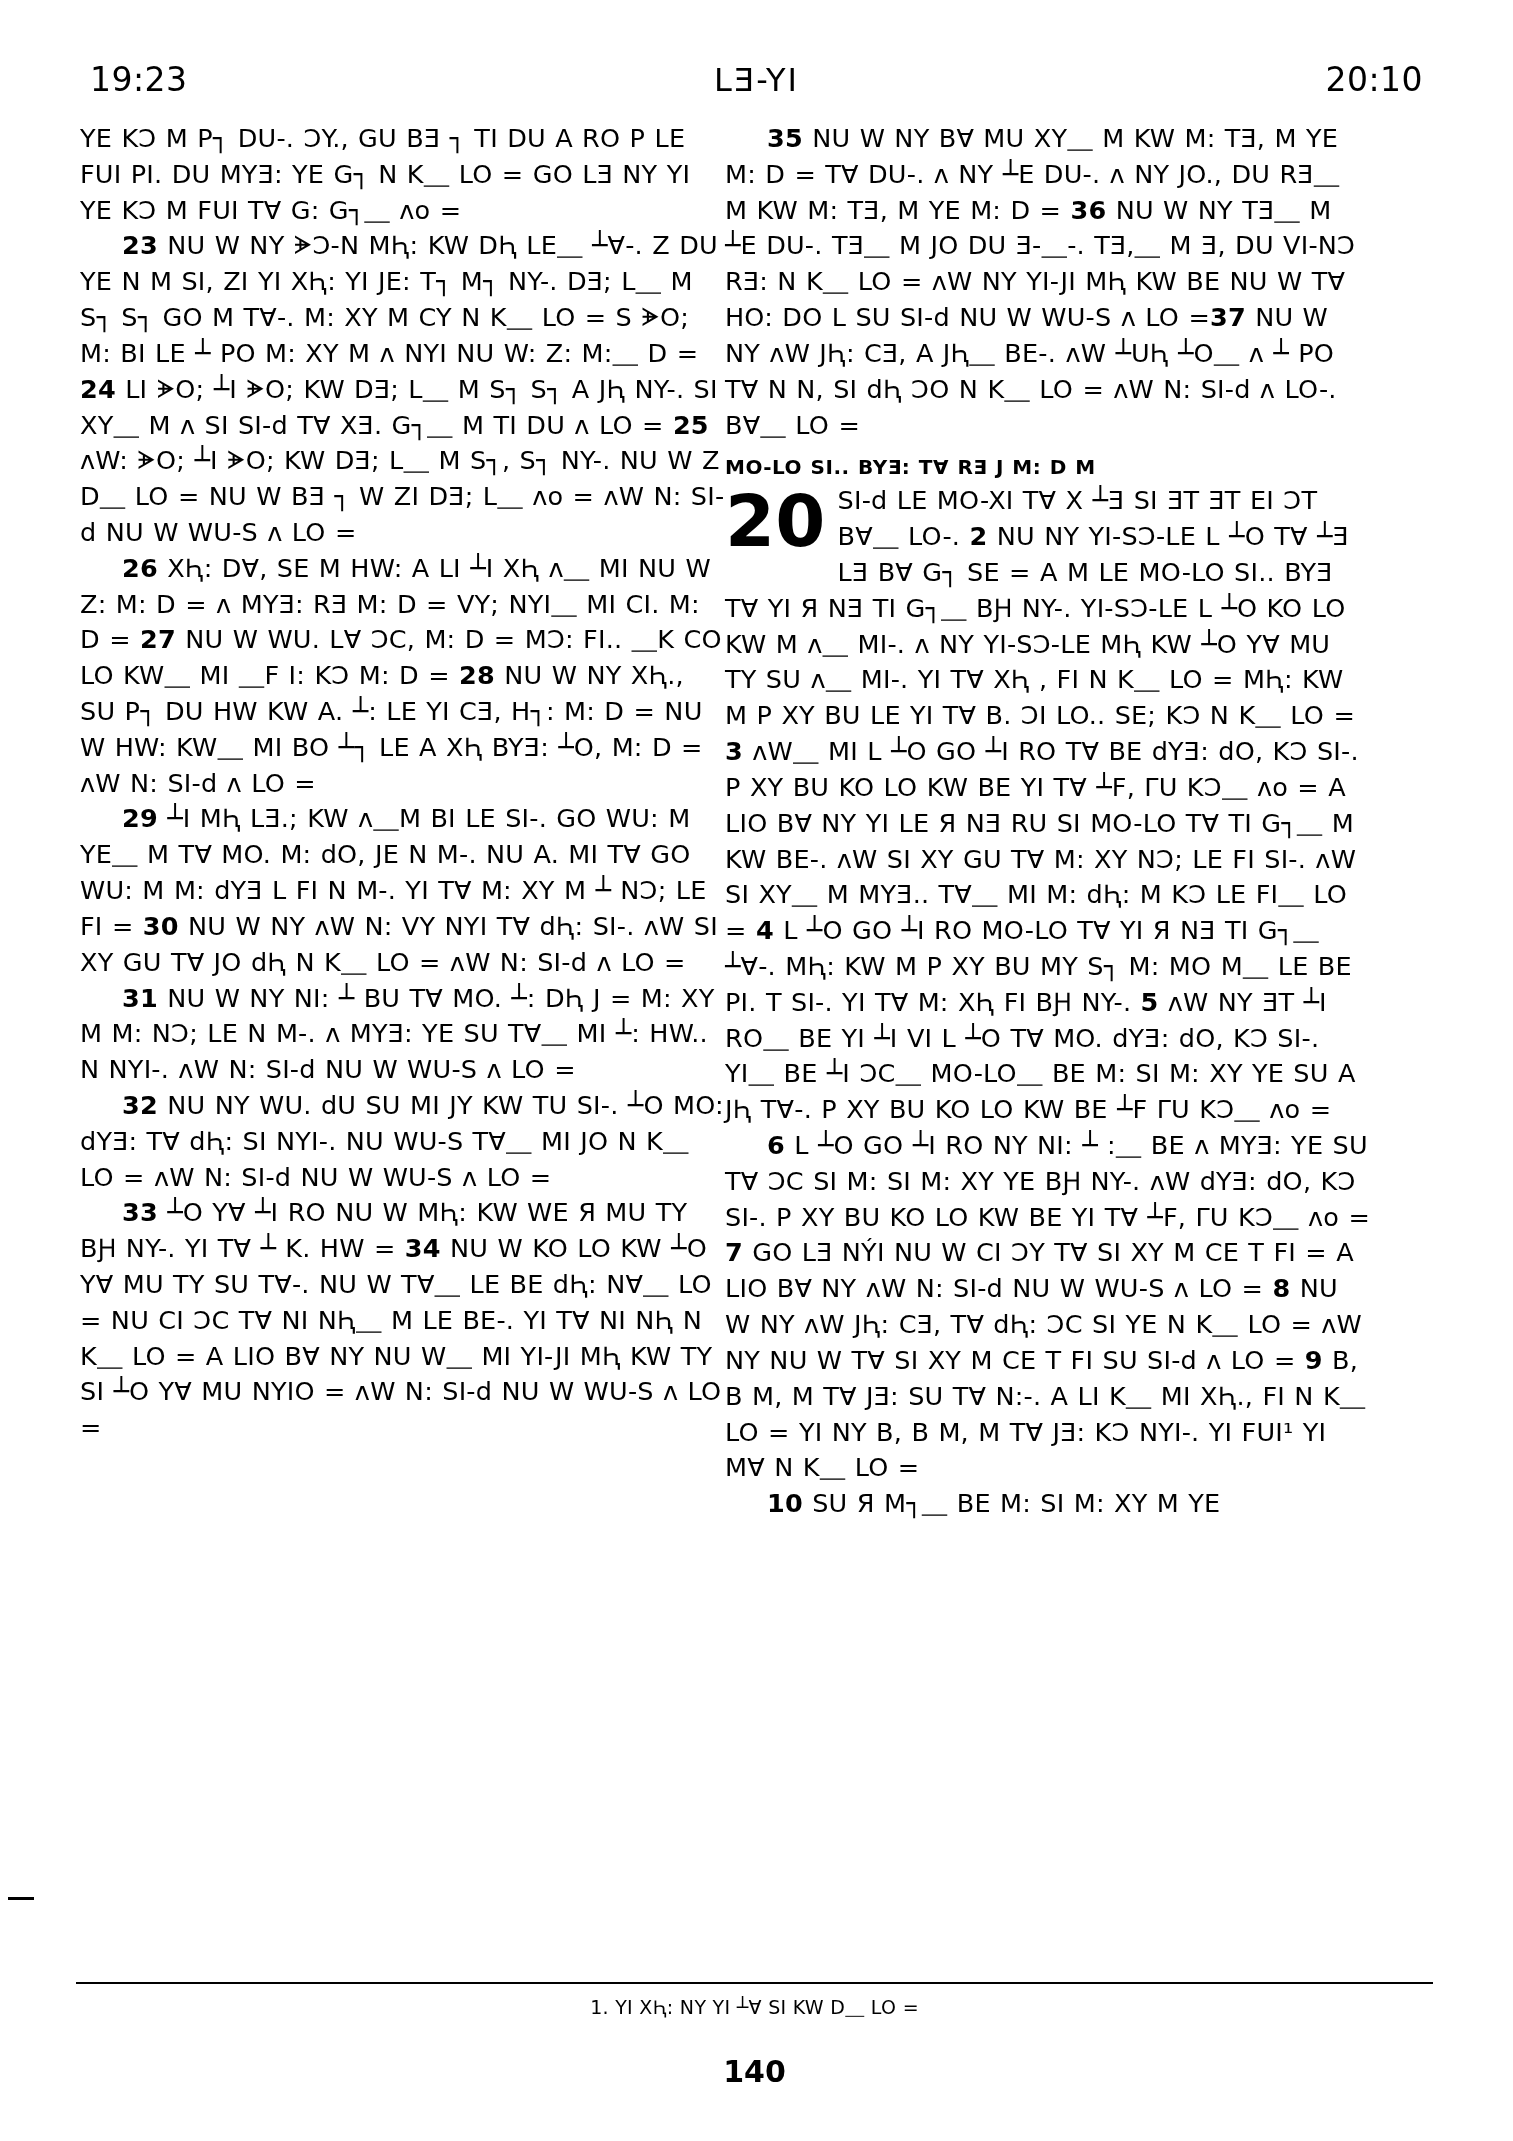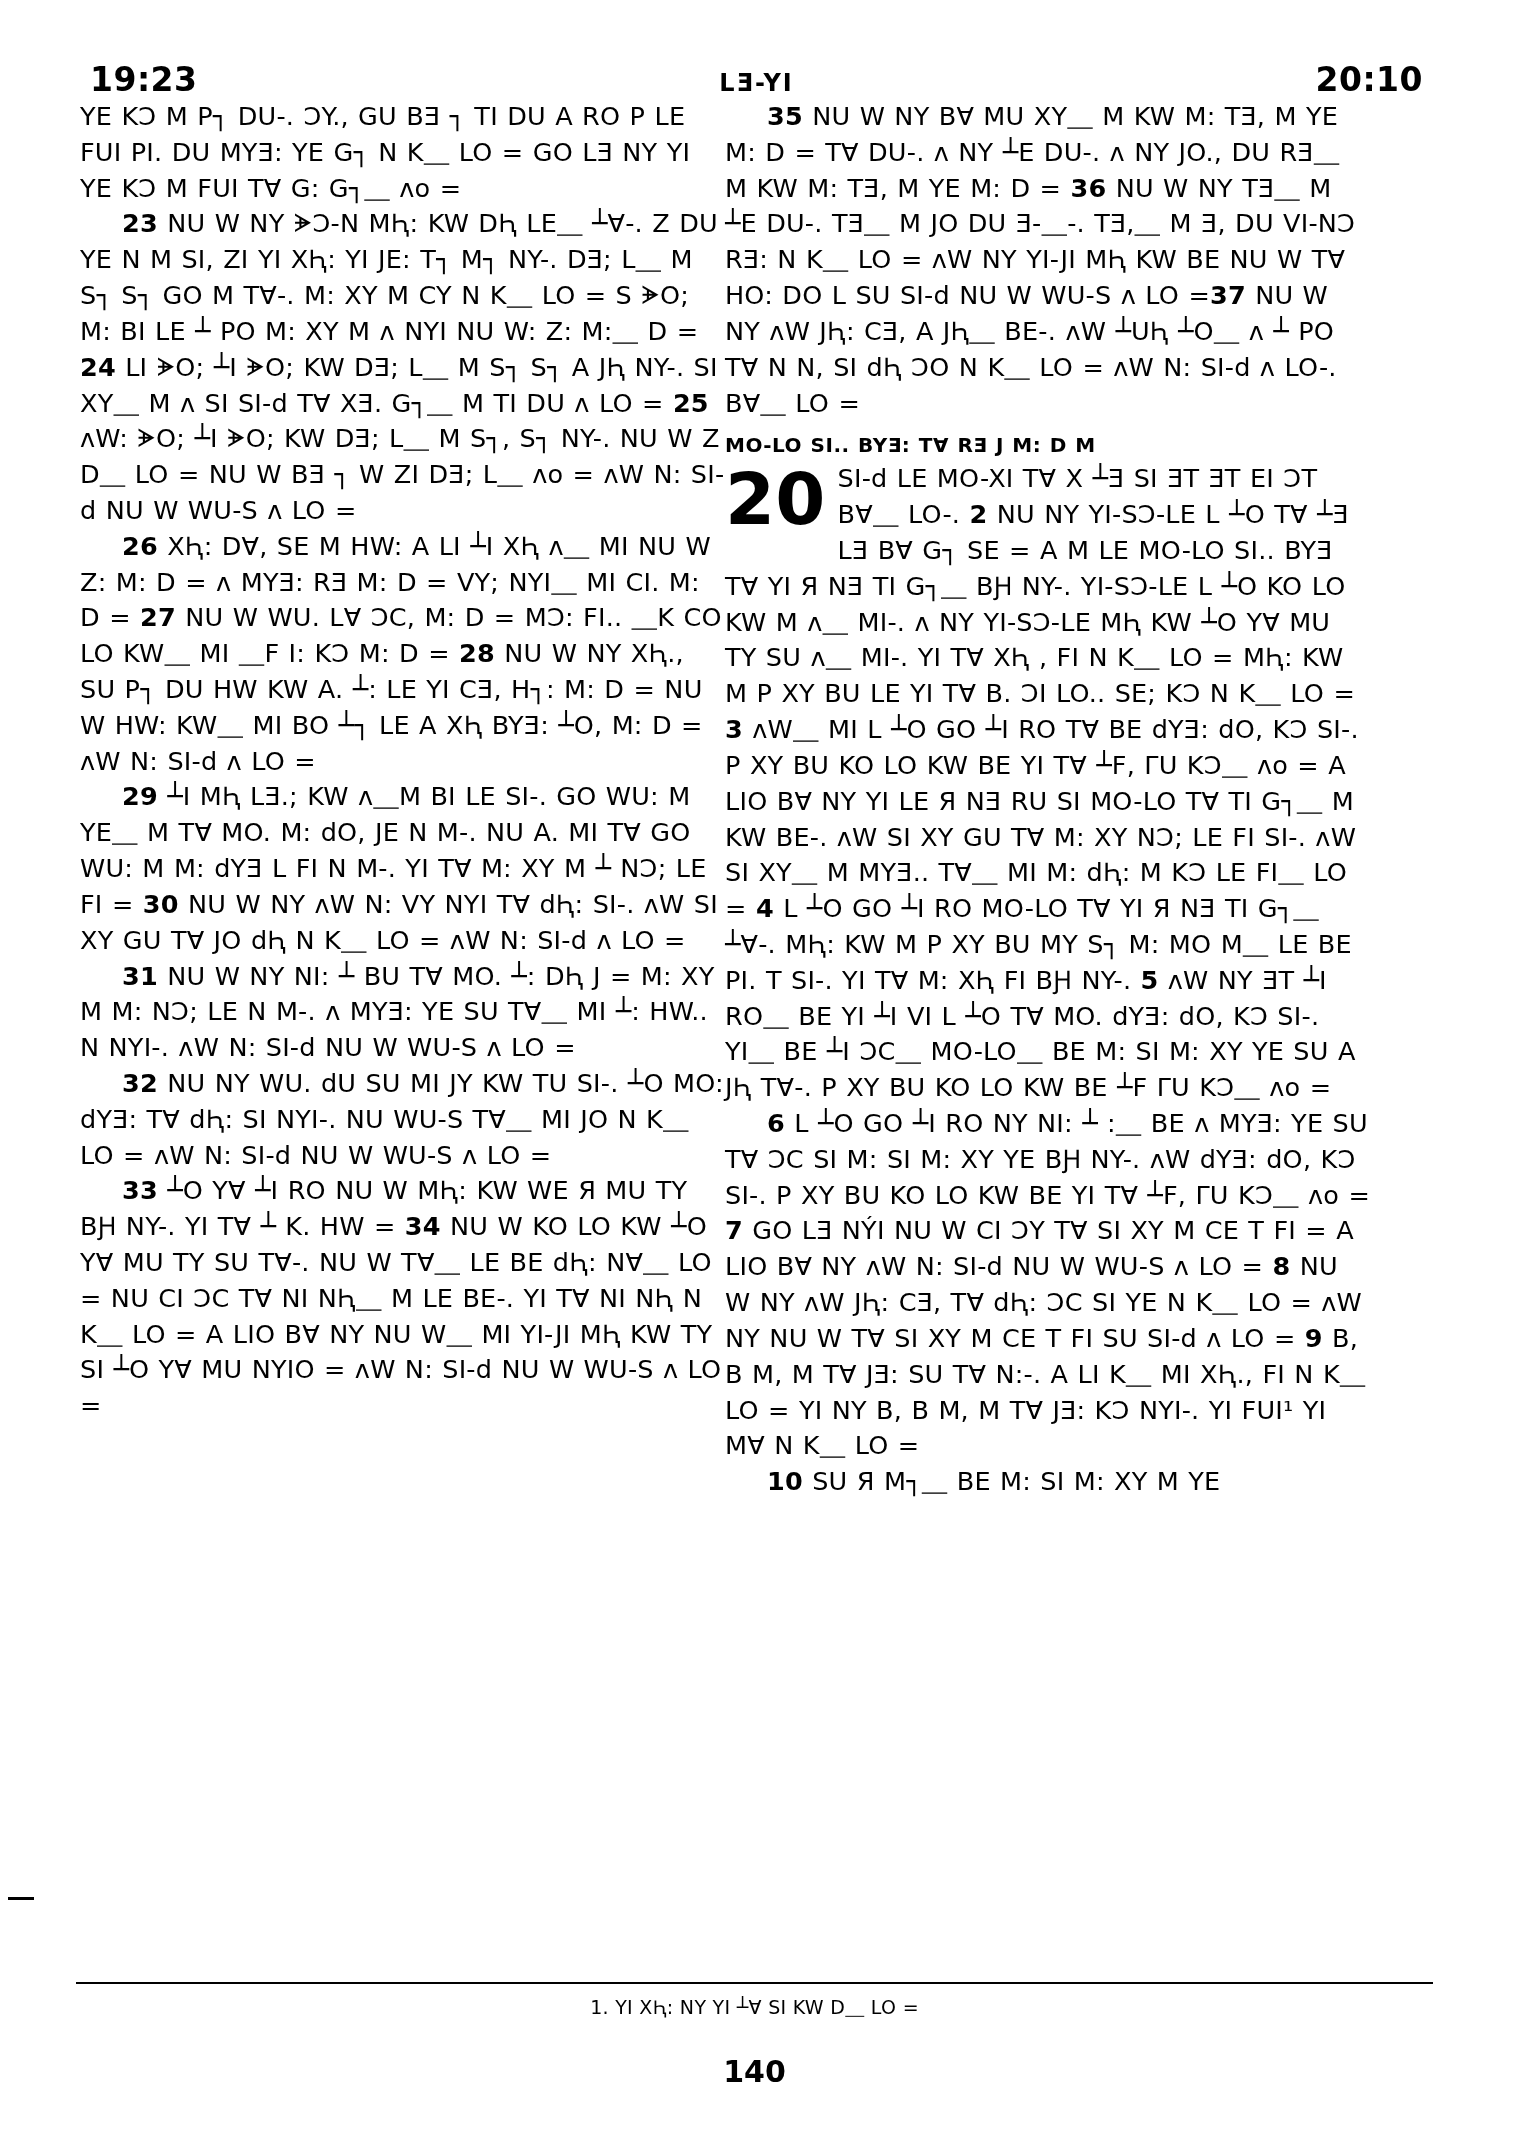--- a/index.html
+++ b/index.html
@@ -20,27 +20,28 @@
     left: 0; top: 0;
     width: 1513px;
     height: 2141px;
     box-sizing: border-box;
     padding: 60px 80px 40px 80px;
   }
   .header {
     display: flex;
     align-items: baseline;
     justify-content: flex-end;
-    font-weight: bold;
+    font-weight: normal;
     font-size: 33px;
     letter-spacing: 0.5px;
     padding: 0 10px;
+    margin-bottom: 22px;
   }
   .header .hdr-left { flex: 0 0 auto; }
-  .header .hdr-center { flex: 1 1 auto; text-align: center; font-size: 24px; letter-spacing: 2px; }
+  .header .hdr-center { flex: 1 1 auto; text-align: center; font-size: 32px; letter-spacing: 2px; }
   .header .hdr-right { flex: 0 0 auto; }
 
   .columns {
     display: flex;
     align-items: flex-start;
   }
   .col {
     width: 645px;
     font-size: 25.5px;
     line-height: 1.405;

